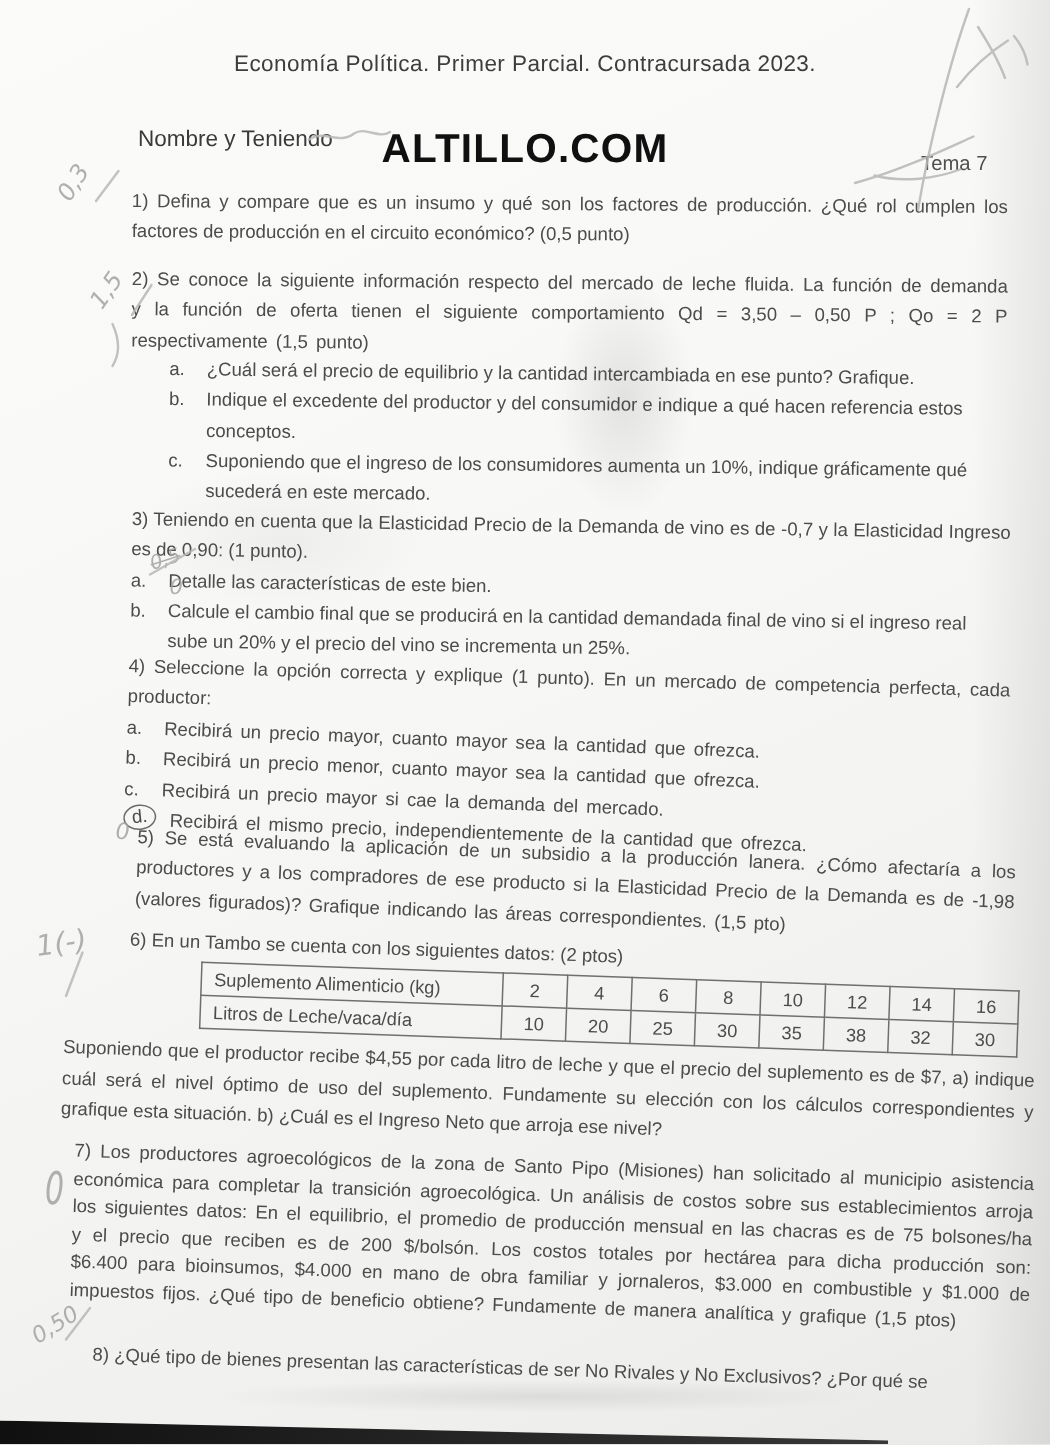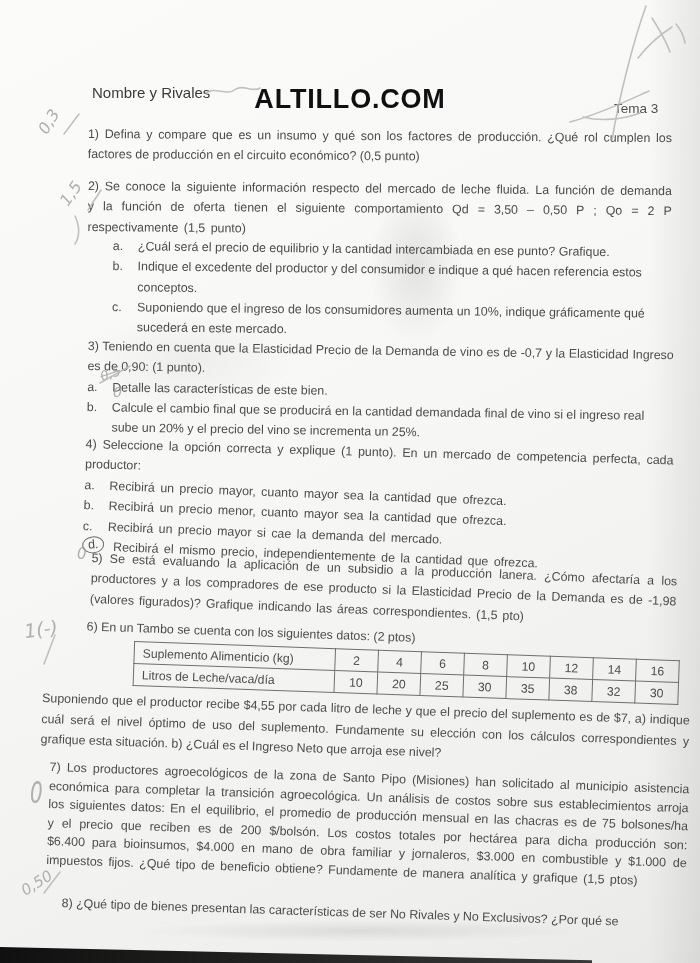--- a/index.html
+++ b/index.html
@@ -67,23 +67,24 @@
 </head>
 <body>
 
 <div class="page">
 
   <div class="shade crease"></div>
   <div class="shade shade2"></div>
   <div class="shade rightedge"></div>
   <div class="shade botstreak"></div>
 
-  <div class="abs name-label">Nombre y Rivales</div>
+  <div class="abs doc-title">Economía Política. Primer Parcial. Contracursada 2023.</div>
+  <div class="abs name-label">Nombre y Teniendo</div>
   <div class="abs watermark">ALTILLO.COM</div>
-  <div class="abs tema">Tema 3</div>
+  <div class="abs tema">Tema 7</div>
 
   <div class="abs txt jst q1">1) Defina y compare que es un insumo y qué son los factores de producción. ¿Qué rol cumplen los factores de producción en el circuito económico? (0,5 punto)</div>
 
   <div class="abs txt jst q2">2) Se conoce la siguiente información respecto del mercado de leche fluida. La función de demanda y la función de oferta tienen el siguiente comportamiento Qd = 3,50 – 0,50 P ; Qo = 2 P respectivamente (1,5 punto)</div>
   <ul class="abs txt opts q2opts">
     <li>
       <span class="lbl">a.</span>
       <span>¿Cuál será el precio de equilibrio y la cantidad intercambiada en ese punto? Grafique.</span>
       </li>
     <li>

